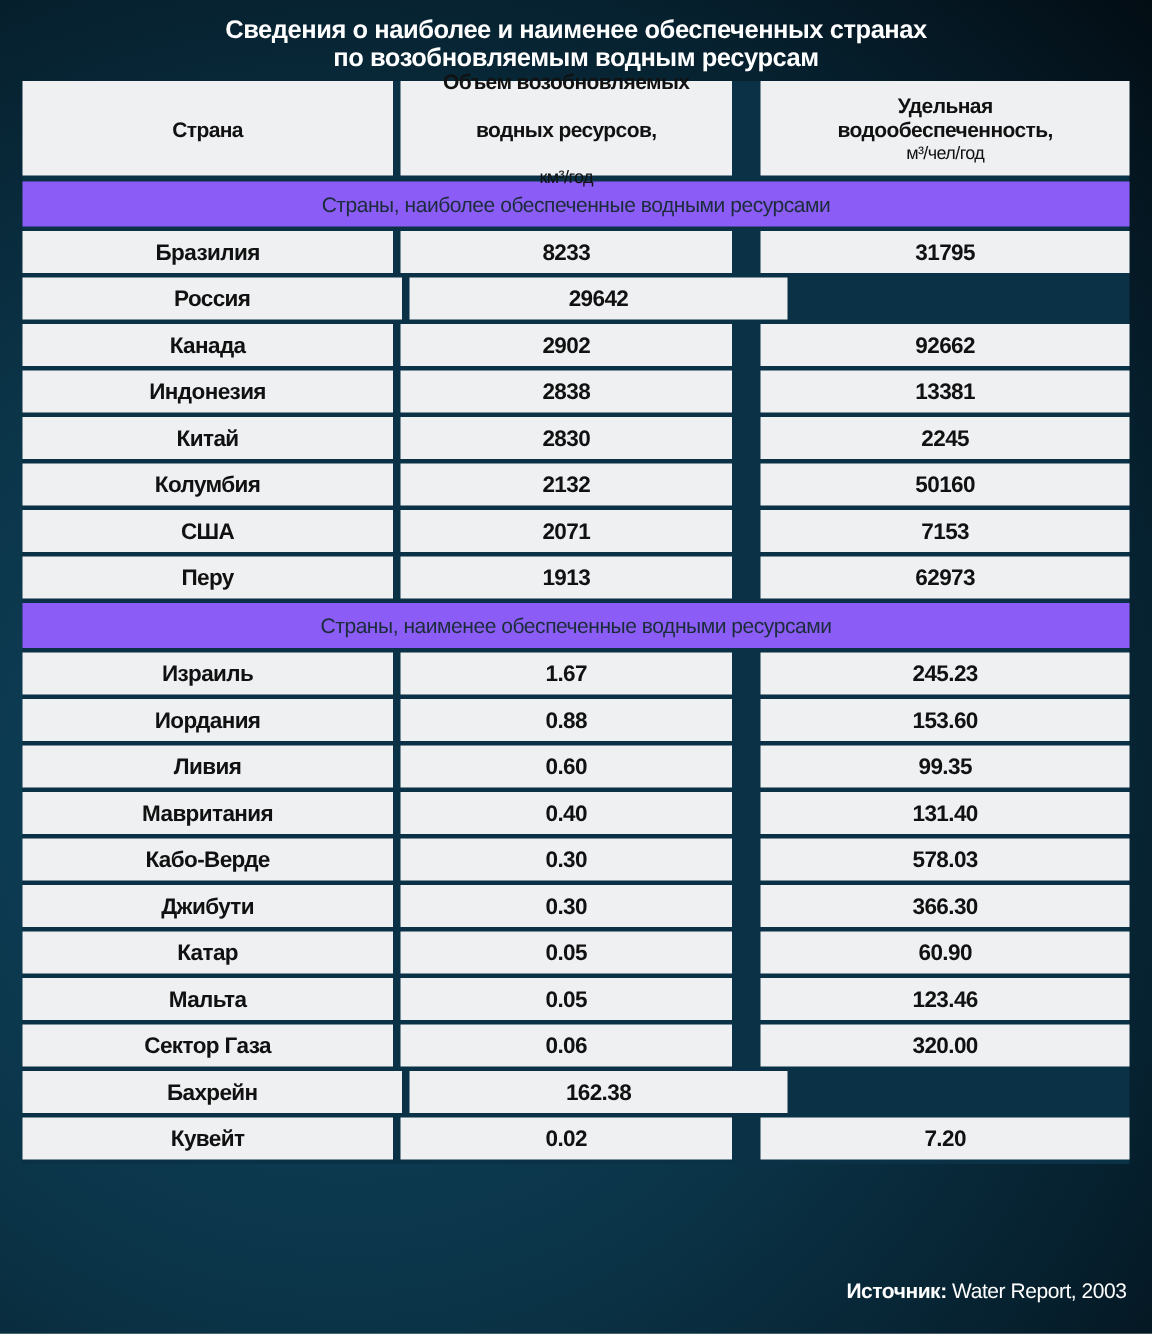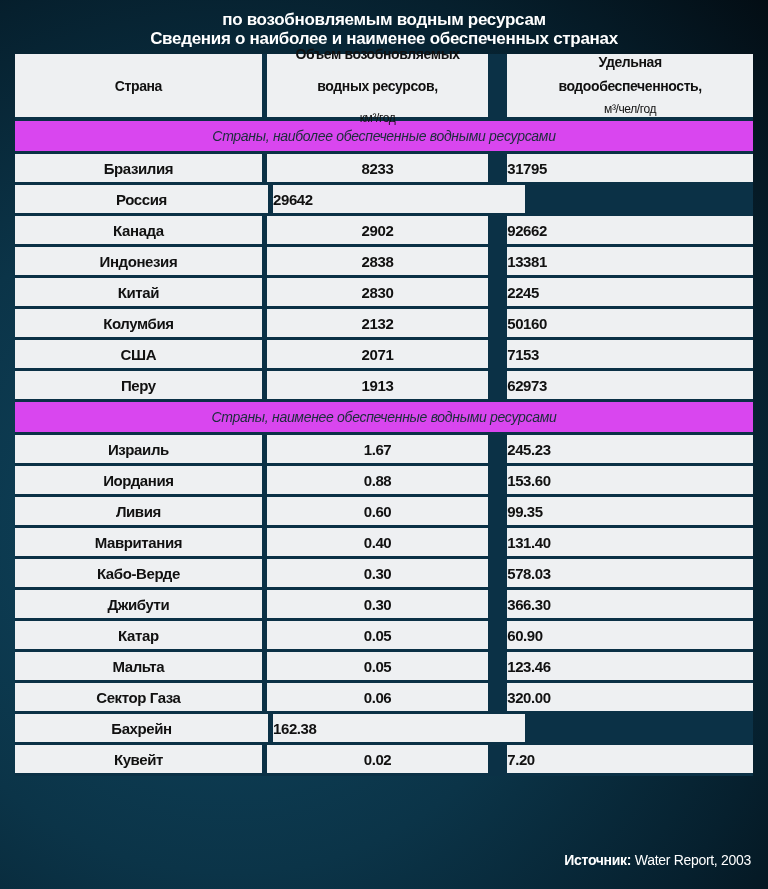--- a/index.html
+++ b/index.html
@@ -20,39 +20,39 @@
   }
   .row { display: flex; height: 28px; margin-bottom: 3px; }
   .row.head { height: 63px; margin-bottom: 4px; }
   .cell {
     background: #eef0f2; display: flex; align-items: center; justify-content: center;
     text-align: center; color: #111; font-size: 15px; font-weight: bold;
     letter-spacing: -0.4px; box-sizing: border-box;
   }
   .c1 { width: 253px; margin-right: 5px; }
   .c2 { width: 227px; margin-right: 19px; gap: 16px; }
-  .c3 { width: 252px; justify-content: space-between; }
+  .c3 { width: 252px; }
   .head .cell { font-size: 14px; line-height: 16px; flex-direction: column; }
   .head .unit { font-size: 12px; font-weight: normal; }
   .section {
-    height: 30px; margin-bottom: 3px; background: #d946ef;
+    height: 30px; margin-bottom: 3px; background: #8b5cf6;
     display: flex; align-items: center; justify-content: center;
-    font-style: italic; font-size: 14px; color: #1b2d3a; letter-spacing: -0.3px;
+    font-size: 14px; color: #1b2d3a; letter-spacing: -0.3px;
   }
   .source {
     position: absolute; right: 17px; top: 852px; color: #ffffff; font-size: 14px; letter-spacing: -0.3px;
   }
   .source b { font-weight: bold; }
 </style>
 </head>
 <body>
 
 <div class="title">
+  <div>Сведения о наиболее и наименее обеспеченных странах</div>
   <div>по возобновляемым водным ресурсам</div>
-  <div>Сведения о наиболее и наименее обеспеченных странах</div>
 </div>
 
 <div class="tbl" id="tbl">
   <div class="row head">
     <div class="cell c1">
       <span>Страна</span>
     </div>
     <div class="cell c2">
       <span>Объем возобновляемых</span>
       <span>водных ресурсов,</span>

